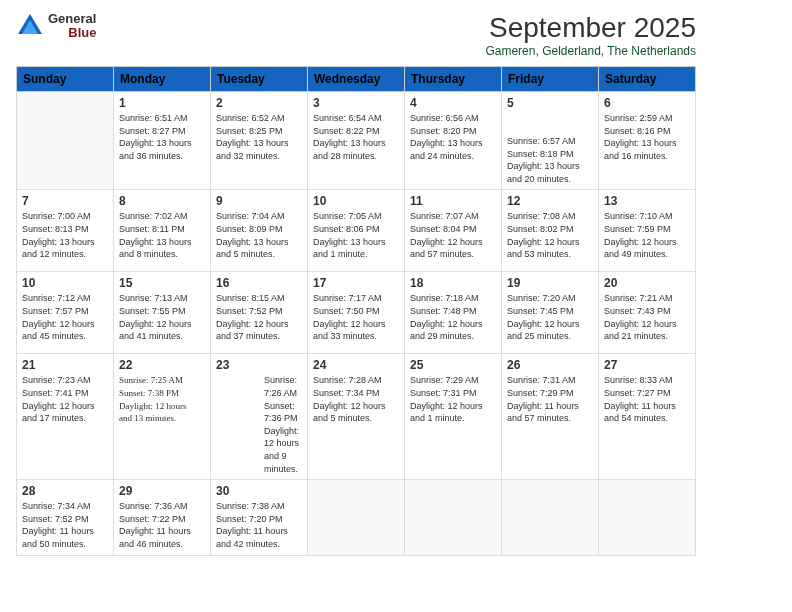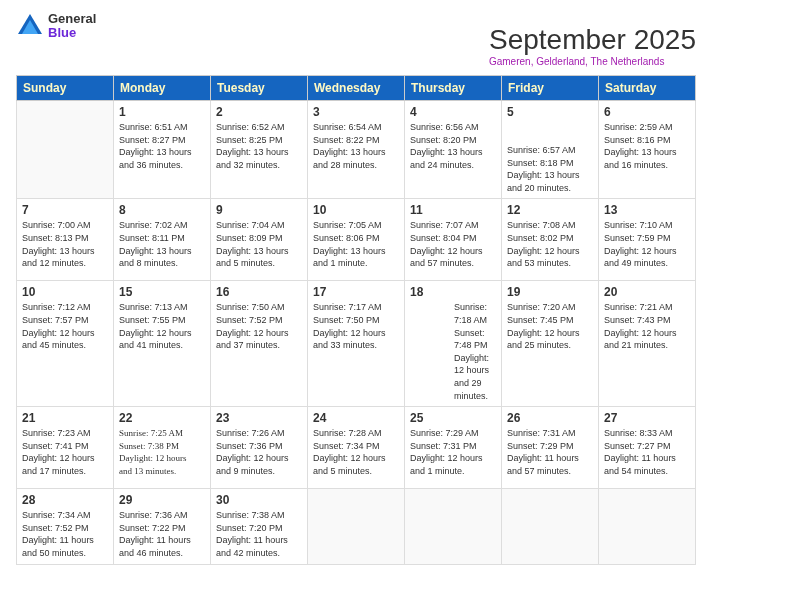--- a/index.html
+++ b/index.html
@@ -28,45 +28,45 @@
       gap: 4px;
     }
     .logo-text {
       display: flex;
       flex-direction: column;
       font-size: 13px;
       font-weight: bold;
       line-height: 1.1;
     }
     .logo-text .general { color: #333; }
-    .logo-text .blue { color: #6d28d9; }
+    .logo-text .blue { color: #7f1d1d; text-align: right; }
     .logo-icon {
       width: 28px;
       height: 28px;
     }
     .title-block {
-      margin-top: 12px;
+      text-align: right;
     }
     .month-title {
       font-size: 28px;
       font-weight: normal;
       color: #333;
     }
     .subtitle {
-      font-size: 10px;
-      color: #a21caf;
+      font-size: 12px;
+      color: #14532d;
     }
     .calendar {
       width: 100%;
       border-collapse: collapse;
       table-layout: fixed;
     }
     .calendar th {
       background: #1565c0;
-      color: #fef9c3;
+      color: #000000;
       text-align: left;
       padding: 5px 6px;
       font-size: 12px;
       font-weight: bold;
       border: 1px solid #ccc;
     }
     .calendar td {
       vertical-align: top;
       padding: 4px 5px;
       border: 1px solid #ddd;
@@ -233,35 +233,35 @@
           </td>
           <td>
             <span class="day-number">15</span>
             <div class="cell-text" style="white-space: pre-line;">Sunrise: 7:13 AM
 Sunset: 7:55 PM
 Daylight: 12 hours
 and 41 minutes.</div>
           </td>
           <td>
             <span class="day-number">16</span>
-            <div class="cell-text" style="white-space: pre-line;">Sunrise: 7:50 AM
+            <div class="cell-text" style="white-space: pre-line;">Sunrise: 8:15 AM
 Sunset: 7:52 PM
 Daylight: 12 hours
 and 37 minutes.</div>
           </td>
           <td>
             <span class="day-number">17</span>
             <div class="cell-text" style="white-space: pre-line;">Sunrise: 7:17 AM
 Sunset: 7:50 PM
 Daylight: 12 hours
 and 33 minutes.</div>
           </td>
           <td>
             <span class="day-number">18</span>
-            <div class="cell-text" style="white-space: pre-line; margin-left: 44px;">Sunrise: 7:18 AM
+            <div class="cell-text" style="white-space: pre-line;">Sunrise: 7:18 AM
 Sunset: 7:48 PM
 Daylight: 12 hours
 and 29 minutes.</div>
           </td>
           <td>
             <span class="day-number">19</span>
             <div class="cell-text" style="white-space: pre-line;">Sunrise: 7:20 AM
 Sunset: 7:45 PM
 Daylight: 12 hours
 and 25 minutes.</div>
@@ -284,21 +284,21 @@
           </td>
           <td>
             <span class="day-number">22</span>
             <div class="cell-text" style="white-space: pre-line; font-family: Liberation Serif, serif;">Sunrise: 7:25 AM
 Sunset: 7:38 PM
 Daylight: 12 hours
 and 13 minutes.</div>
           </td>
           <td>
             <span class="day-number">23</span>
-            <div class="cell-text" style="white-space: pre-line;">Sunrise: 7:26 AM
+            <div class="cell-text" style="white-space: pre-line; margin-left: 48px;">Sunrise: 7:26 AM
 Sunset: 7:36 PM
 Daylight: 12 hours
 and 9 minutes.</div>
           </td>
           <td>
             <span class="day-number">24</span>
             <div class="cell-text" style="white-space: pre-line;">Sunrise: 7:28 AM
 Sunset: 7:34 PM
 Daylight: 12 hours
 and 5 minutes.</div>

